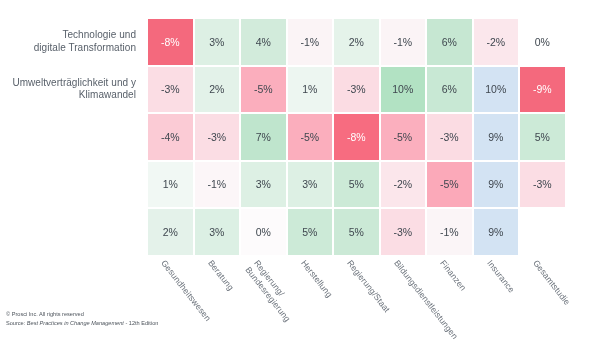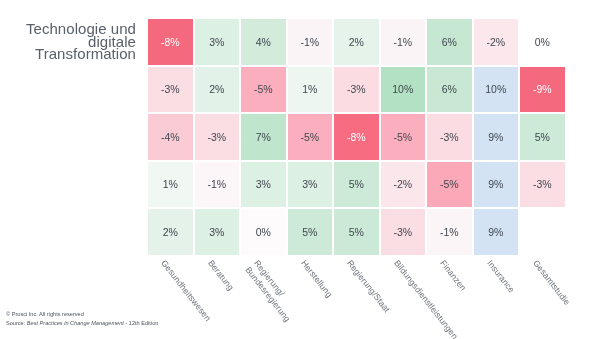--- a/index.html
+++ b/index.html
@@ -11,21 +11,21 @@
   }
   #stage { position: relative; width: 600px; height: 339px; }
 
   
   .rowlabels { position: absolute; left: 0; top: 18px; width: 143px; }
   .rowlabel {
     height: 47.5px;
     display: flex; align-items: center; justify-content: flex-end;
     text-align: right;
     padding-right: 7px;
-    font-size: 15px;
+    font-size: 10px;
     line-height: 12.5px;
     color: #58606a;
     letter-spacing: 0.05px;
   }
 
   
   .grid {
     position: absolute; left: 147px; top: 18px;
     width: 418.5px; height: 237.5px;
     display: grid;
@@ -62,20 +62,21 @@
   .footer div { font-size: 5.6px; line-height: 8.6px; color: #4c535b; }
   .footer em { font-style: italic; }
 </style>
 </head>
 <body>
 
 <div id="stage">
 
   <div class="rowlabels">
       <div class="rowlabel">Technologie und<br>digitale Transformation</div>
+      <div class="rowlabel">Umweltverträglichkeit und&nbsp;y<br>Klimawandel</div>
     </div>
 
   <div class="grid">
       <div class="cell strong" style="background: rgb(244, 105, 125);">-8%</div>
       <div class="cell" style="background: rgb(221, 240, 228);">3%</div>
       <div class="cell" style="background: rgb(210, 235, 219);">4%</div>
       <div class="cell" style="background: rgb(251, 244, 246);">-1%</div>
       <div class="cell" style="background: rgb(229, 243, 234);">2%</div>
       <div class="cell" style="background: rgb(251, 244, 246);">-1%</div>
       <div class="cell" style="background: rgb(198, 231, 210);">6%</div>

